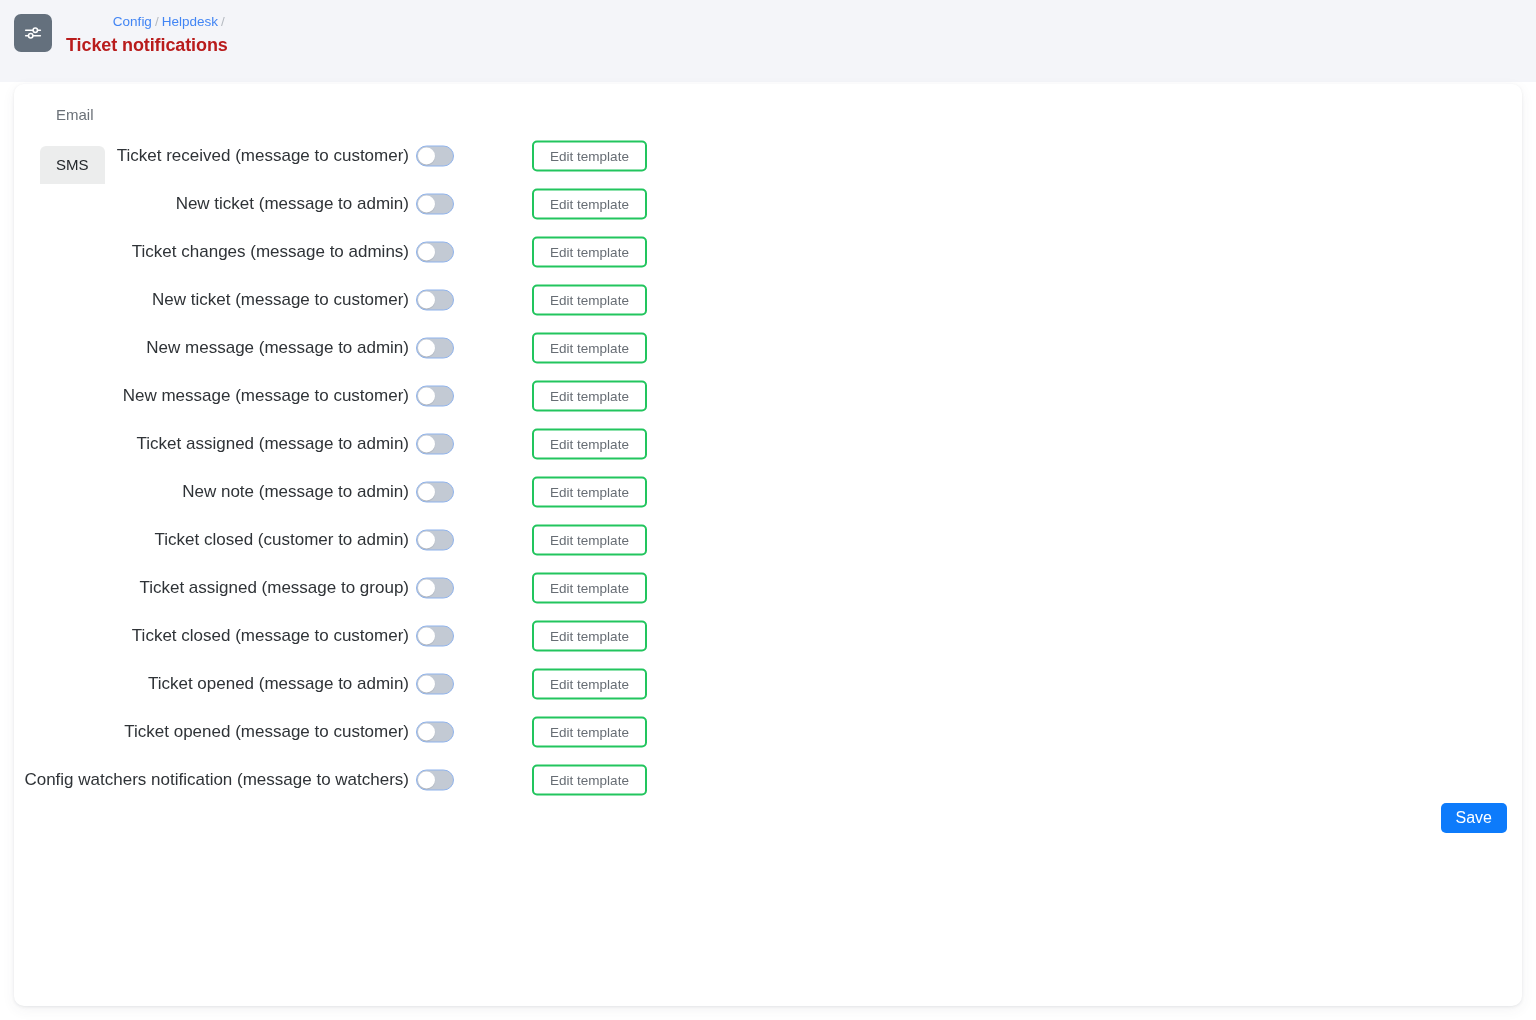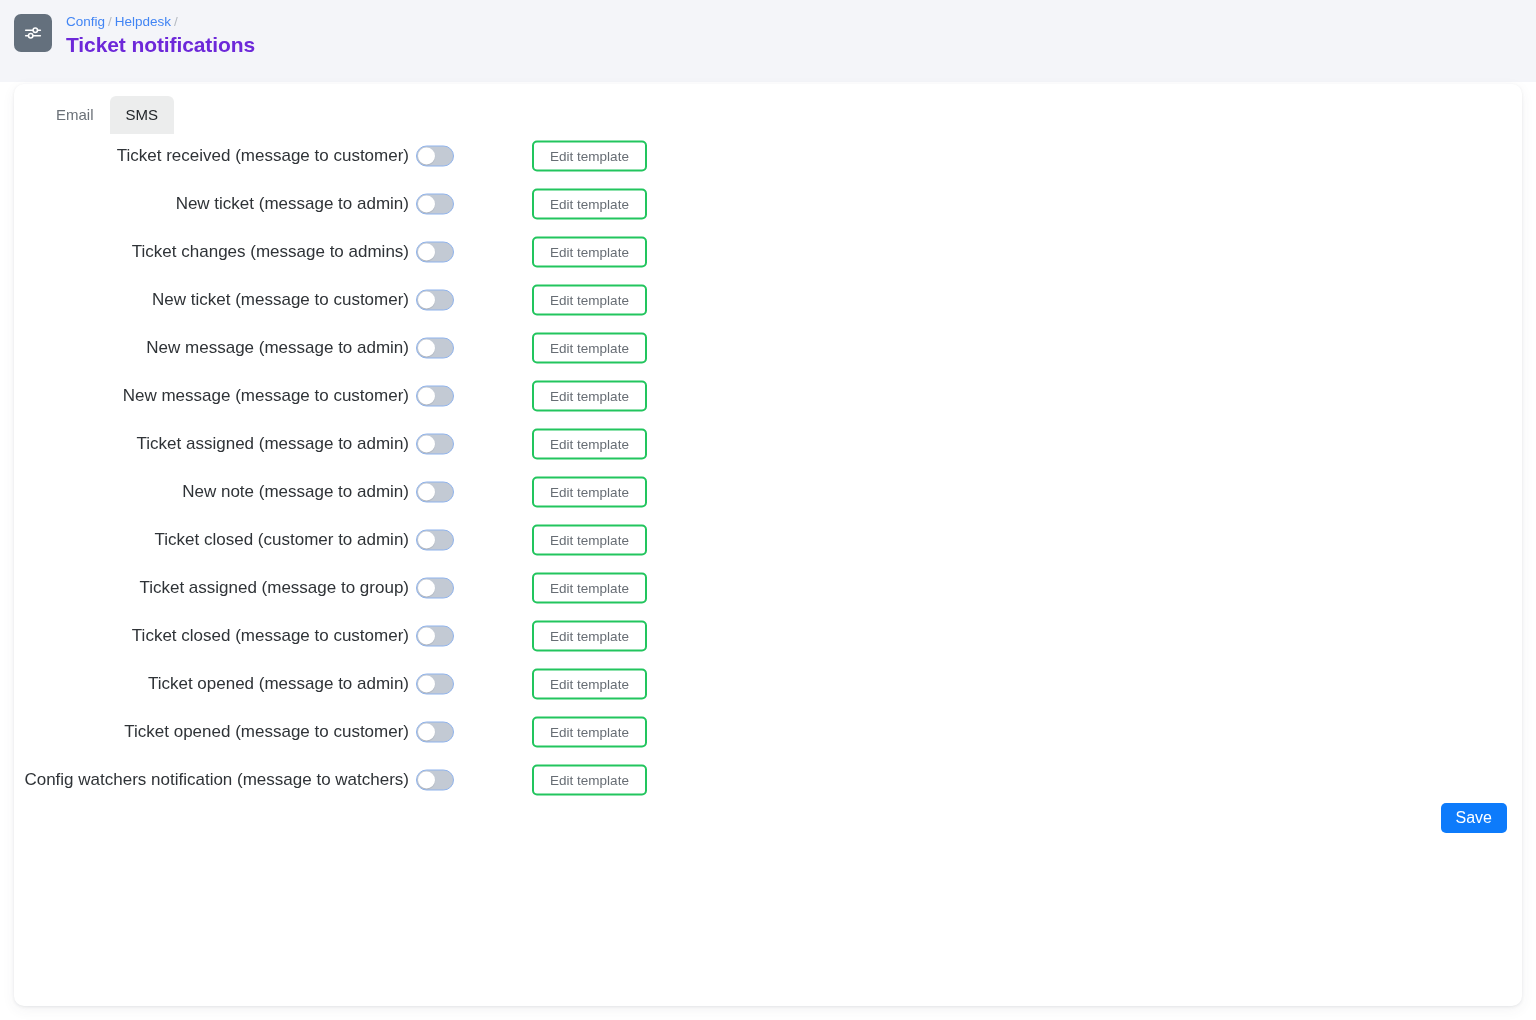--- a/index.html
+++ b/index.html
@@ -21,20 +21,21 @@
     overflow: hidden;
   }
 
   
   .header-band {
     position: absolute;
     left: 0; top: 0;
     width: 1536px;
     height: 82px;
     background: #f4f5f9;
+    text-align: right;
   }
 
   .header-inner {
     position: absolute;
     left: 14px;
     top: 13px;
     display: flex;
     align-items: flex-start;
     gap: 14px;
   }
@@ -60,23 +61,23 @@
     white-space: nowrap;
     margin-bottom: 2px;
   }
   .breadcrumb a {
     color: #4285f4;
     text-decoration: none;
   }
   .breadcrumb .sep { color: #b6bbc2; margin: 0 3px; }
 
   .page-title {
-    font-size: 21px;
+    font-size: 18px;
     font-weight: bold;
-    color: #6d28d9;
+    color: #b91c1c;
     line-height: 26px;
     letter-spacing: -0.1px;
     white-space: nowrap;
   }
 
   
   .card {
     position: absolute;
     left: 14px;
     top: 84px;
@@ -86,22 +87,23 @@
     border-radius: 10px;
     box-shadow: 0 1px 3px rgba(60,64,80,0.10), 0 4px 14px rgba(60,64,80,0.06);
   }
 
   
   .tabs {
     position: absolute;
     left: 26px;
     top: 12px;
     display: flex;
-    align-items: center;
-    gap: 0px;
+    align-items: flex-start;
+    gap: 12px;
+    flex-direction: column;
   }
   .tab {
     font-size: 15px;
     line-height: 19px;
     padding: 9px 16px 10px 16px;
     border-radius: 6px 6px 0 0;
     color: #6b7178;
     cursor: pointer;
     user-select: none;
     background: transparent;

